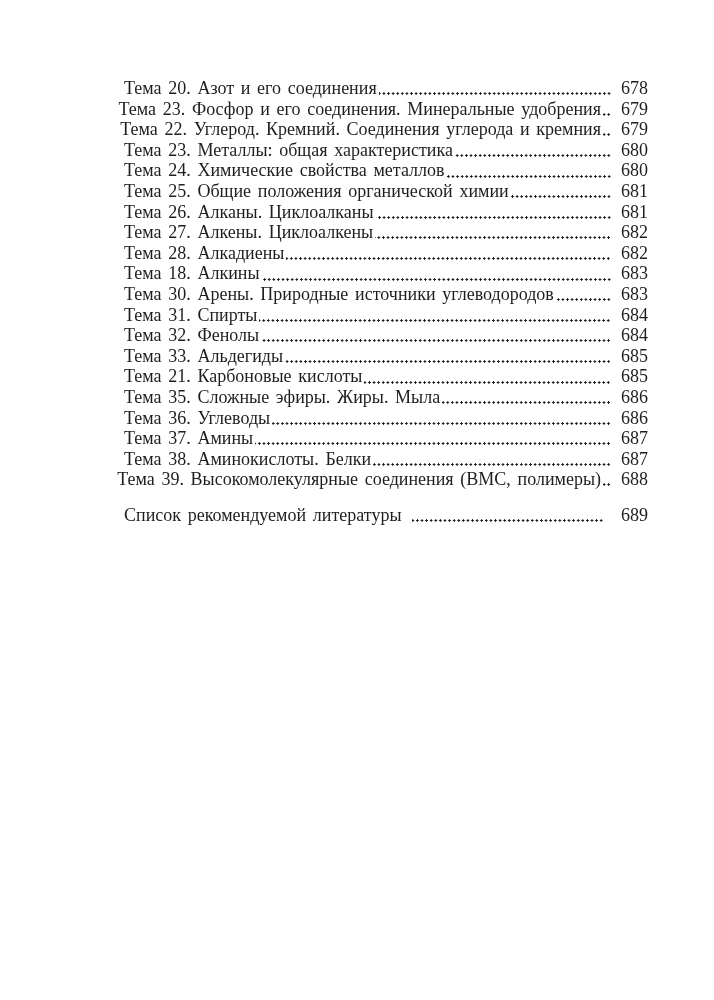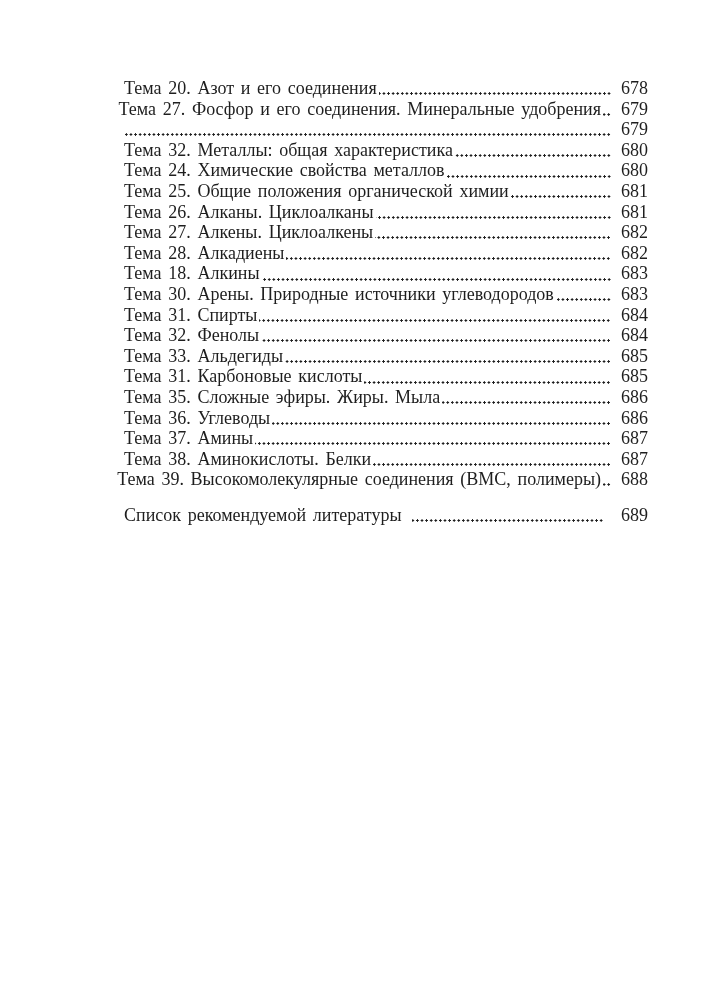--- a/index.html
+++ b/index.html
@@ -63,30 +63,31 @@
 
 <div class="page">
   <div class="toc">
 
     <div class="toc-row">
       <span class="toc-label">Тема 20. Азот и его соединения</span>
       <span class="toc-leader"></span>
       <span class="toc-page">678</span>
     </div>
     <div class="toc-row">
-      <span class="toc-label">Тема 27. Фосфор и его соединения. Минеральные удобрения</span>
+      <span class="toc-label">Тема 23. Фосфор и его соединения. Минеральные удобрения</span>
       <span class="toc-leader"></span>
       <span class="toc-page">679</span>
     </div>
     <div class="toc-row">
+      <span class="toc-label">Тема 22. Углерод. Кремний. Соединения углерода и кремния</span>
       <span class="toc-leader"></span>
       <span class="toc-page">679</span>
     </div>
     <div class="toc-row">
-      <span class="toc-label">Тема 32. Металлы: общая характеристика</span>
+      <span class="toc-label">Тема 23. Металлы: общая характеристика</span>
       <span class="toc-leader"></span>
       <span class="toc-page">680</span>
     </div>
     <div class="toc-row">
       <span class="toc-label">Тема 24. Химические свойства металлов</span>
       <span class="toc-leader"></span>
       <span class="toc-page">680</span>
     </div>
     <div class="toc-row">
       <span class="toc-label">Тема 25. Общие положения органической химии</span>
@@ -127,21 +128,21 @@
       <span class="toc-label">Тема 32. Фенолы</span>
       <span class="toc-leader"></span>
       <span class="toc-page">684</span>
     </div>
     <div class="toc-row">
       <span class="toc-label">Тема 33. Альдегиды</span>
       <span class="toc-leader"></span>
       <span class="toc-page">685</span>
     </div>
     <div class="toc-row">
-      <span class="toc-label">Тема 31. Карбоновые кислоты</span>
+      <span class="toc-label">Тема 21. Карбоновые кислоты</span>
       <span class="toc-leader"></span>
       <span class="toc-page">685</span>
     </div>
     <div class="toc-row">
       <span class="toc-label">Тема 35. Сложные эфиры. Жиры. Мыла</span>
       <span class="toc-leader"></span>
       <span class="toc-page">686</span>
     </div>
     <div class="toc-row">
       <span class="toc-label">Тема 36. Углеводы</span>

